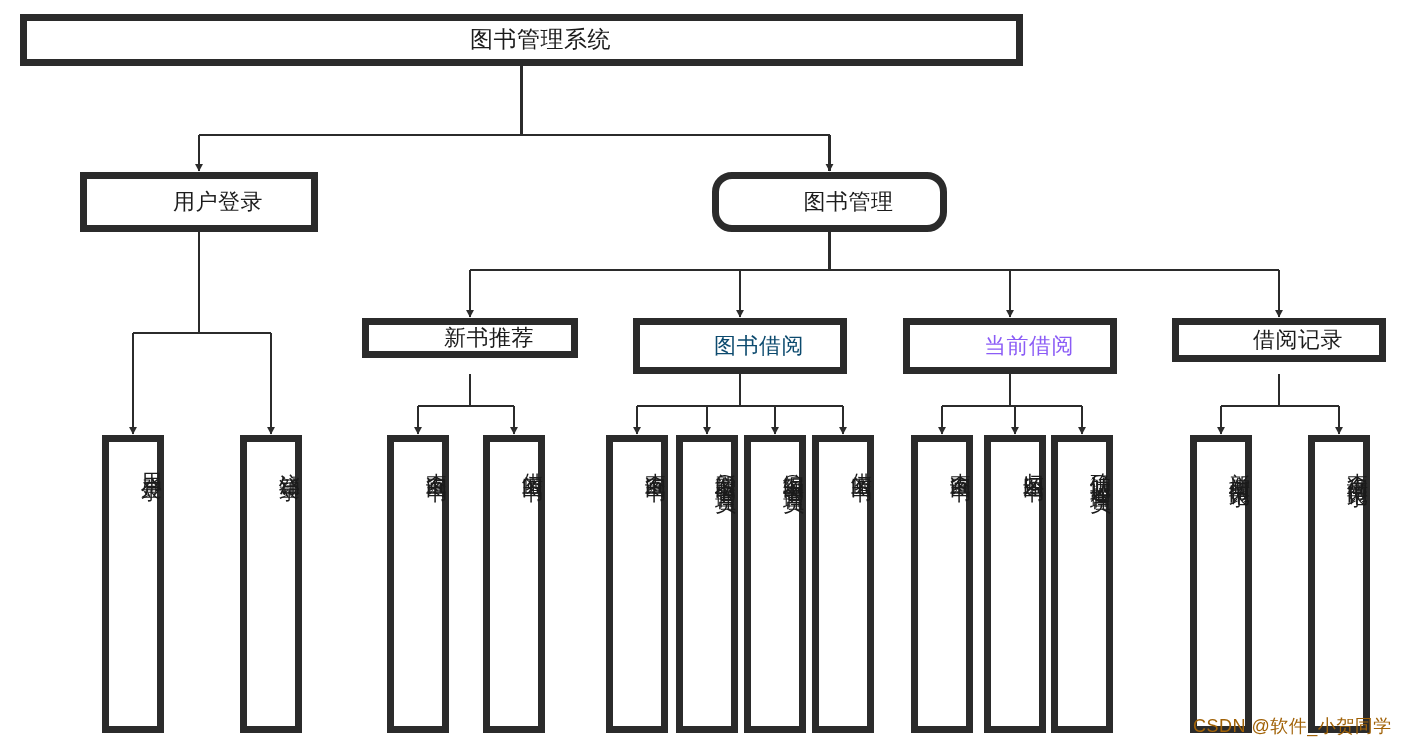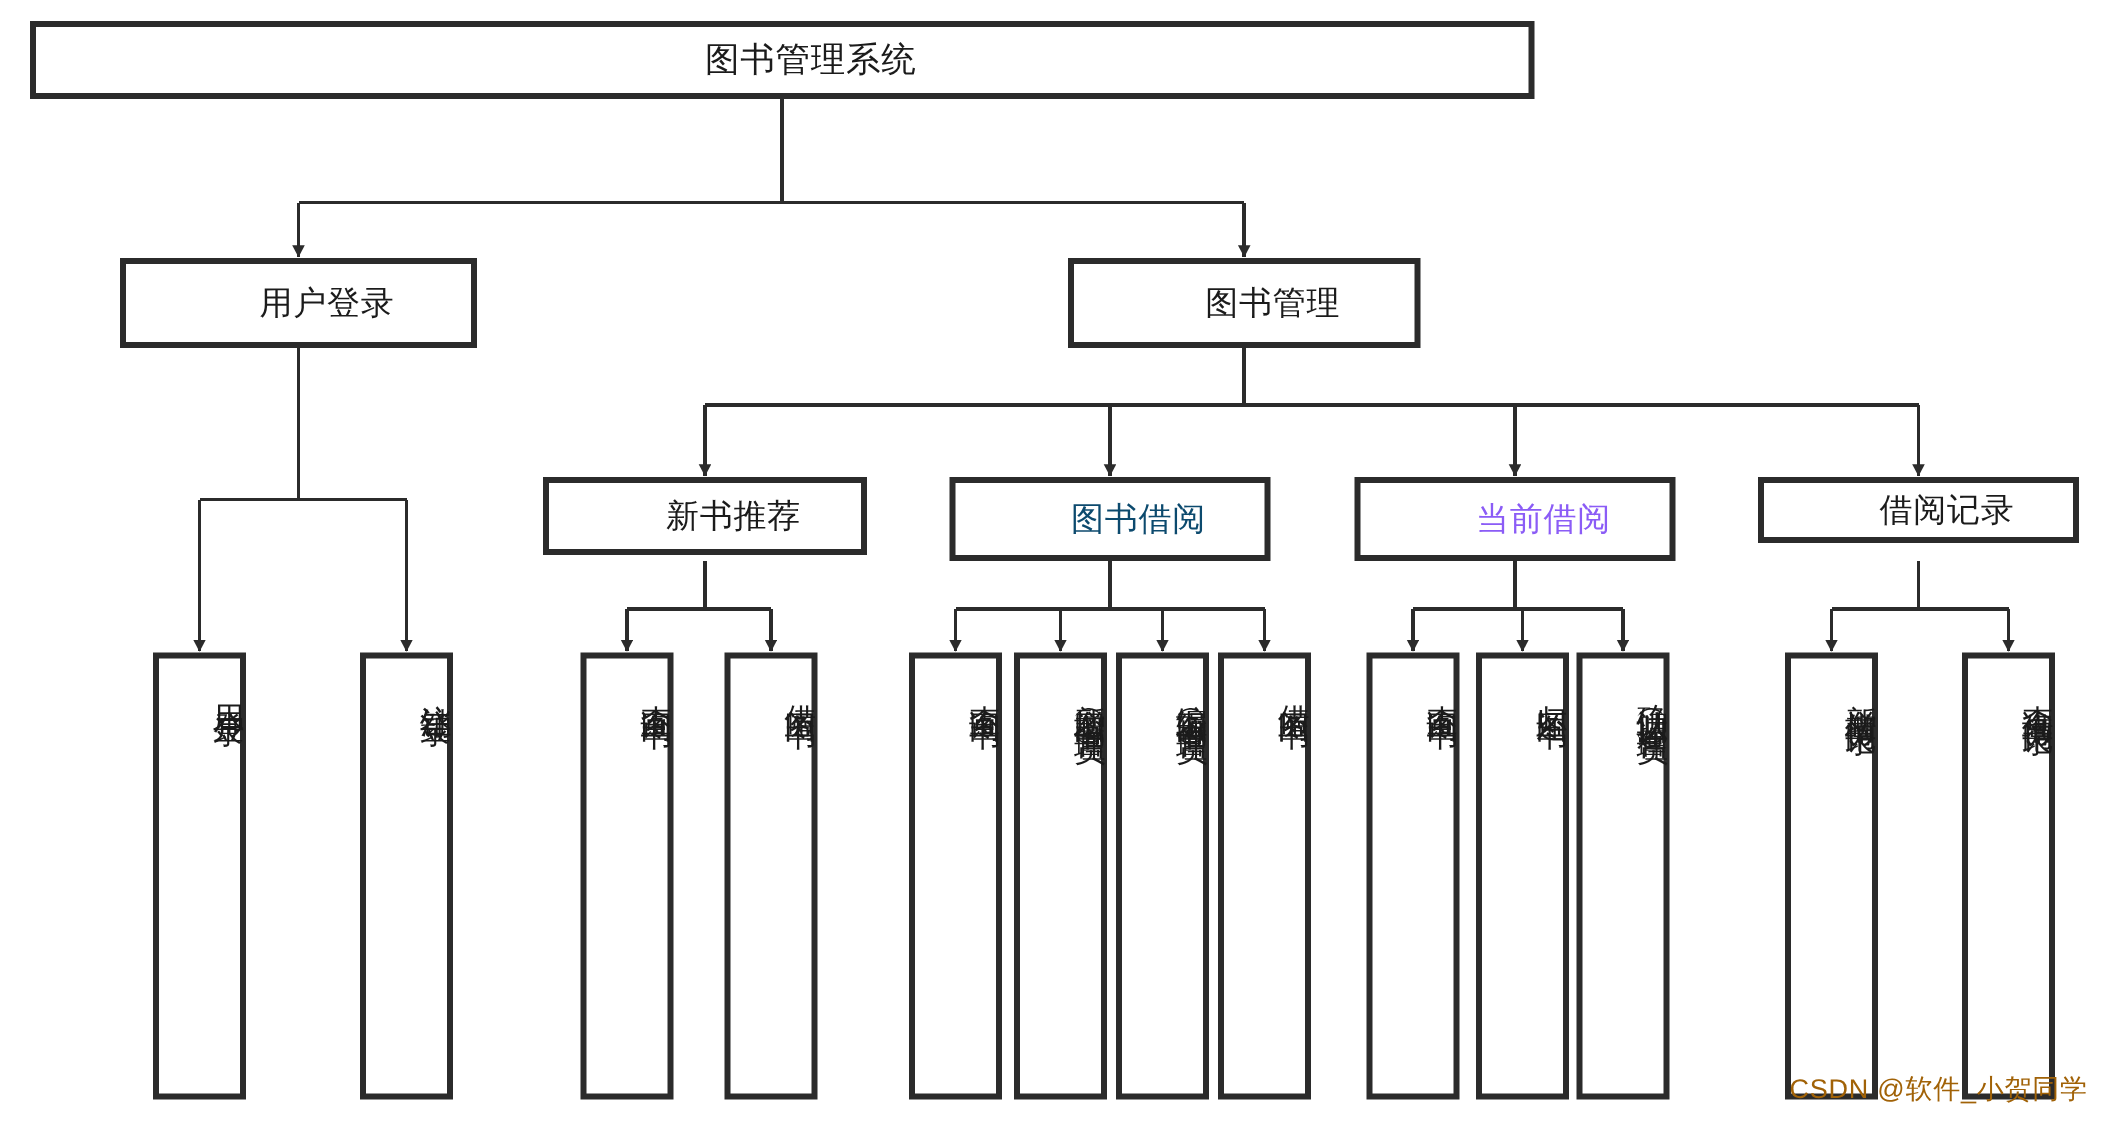--- a/index.html
+++ b/index.html
@@ -22,21 +22,21 @@
     left: 0;
     top: 0;
     width: 1405px;
     height: 747px;
     pointer-events: none;
   }
   .node {
     position: absolute;
     box-sizing: border-box;
     background: #ffffff;
-    border: 4px solid #15803d;
+    border: 7px solid #15803d;
     display: flex;
     align-items: center;
     justify-content: center;
     color: #1b1b1b;
     padding-left: 38px;
   }
   .node .label {
     display: block;
     text-align: center;
     line-height: 1.18;
@@ -113,24 +113,24 @@
       <line x1="1221" y1="406" x2="1221" y2="434" stroke="#2b2b2b" stroke-width="2.6" shape-rendering="crispEdges" marker-end="url(#arrowhead)"></line>
       <line x1="1339" y1="406" x2="1339" y2="434" stroke="#2b2b2b" stroke-width="2.6" shape-rendering="crispEdges" marker-end="url(#arrowhead)"></line>
     </svg>
   <div id="nodes">
       <div class="node horizontal root" style="left: 20px; top: 14px; width: 1003px; height: 52px; border-color: rgb(43, 43, 43); background: rgb(255, 255, 255); color: rgb(27, 27, 27);">
         <span class="label">图书管理系统</span>
       </div>
       <div class="node horizontal" style="left: 80px; top: 172px; width: 238px; height: 60px; border-color: rgb(43, 43, 43); background: rgb(255, 255, 255); color: rgb(27, 27, 27);">
         <span class="label">用户登录</span>
       </div>
-      <div class="node horizontal" style="left: 712px; top: 172px; width: 235px; height: 60px; border-color: rgb(43, 43, 43); background: rgb(255, 255, 255); color: rgb(27, 27, 27);">
+      <div class="node horizontal" style="left: 712px; top: 172px; width: 235px; height: 60px; border-color: rgb(43, 43, 43); background: rgb(255, 255, 255); color: rgb(27, 27, 27); border-radius: 20px;">
         <span class="label">图书管理</span>
       </div>
-      <div class="node horizontal" style="left: 362px; top: 318px; width: 216px; height: 52px; border-color: rgb(43, 43, 43); background: rgb(255, 255, 255); color: rgb(27, 27, 27);">
+      <div class="node horizontal" style="left: 362px; top: 318px; width: 216px; height: 40px; border-color: rgb(43, 43, 43); background: rgb(255, 255, 255); color: rgb(27, 27, 27);">
         <span class="label">新书推荐</span>
       </div>
       <div class="node horizontal" style="left: 633px; top: 318px; width: 214px; height: 56px; border-color: rgb(43, 43, 43); background: rgb(255, 255, 255); color: #0c4a6e;">
         <span class="label">图书借阅</span>
       </div>
       <div class="node horizontal" style="left: 903px; top: 318px; width: 214px; height: 56px; border-color: rgb(43, 43, 43); background: rgb(255, 255, 255); color: #8b5cf6;">
         <span class="label">当前借阅</span>
       </div>
       <div class="node horizontal" style="left: 1172px; top: 318px; width: 214px; height: 44px; border-color: rgb(43, 43, 43); background: rgb(255, 255, 255); color: rgb(27, 27, 27);">
         <span class="label">借阅记录</span>

